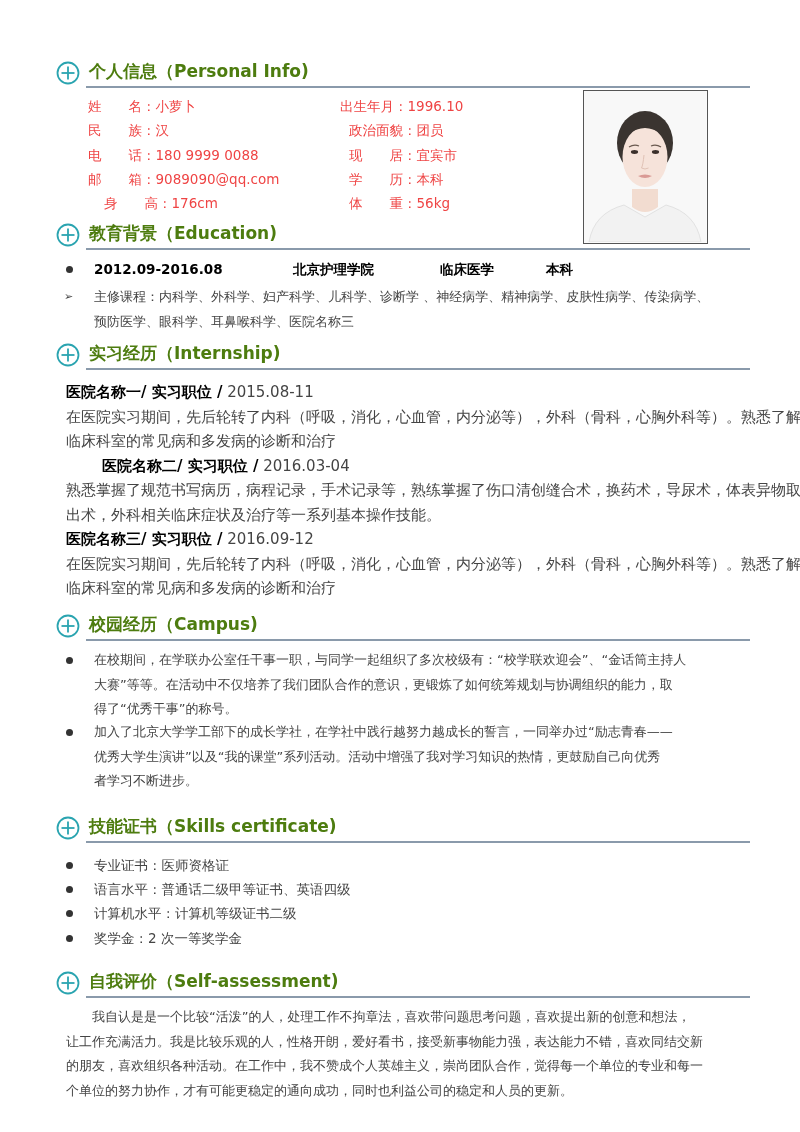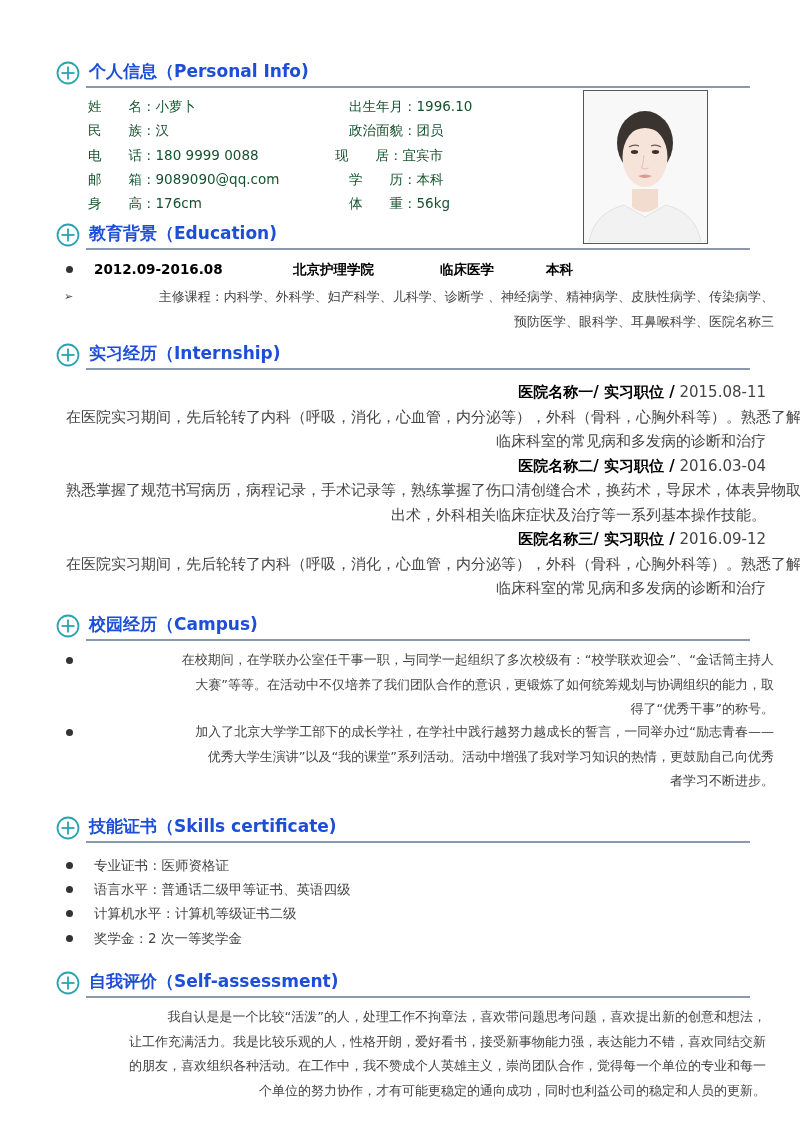--- a/index.html
+++ b/index.html
@@ -19,35 +19,35 @@
     .section-header .plus-icon {
       position: absolute;
       left: 0; top: 2px;
       width: 24px; height: 24px;
     }
     .section-header .title {
       position: absolute;
       left: 33px; top: 1px;
       font-size: 17px;
       font-weight: bold;
-      color: #1d4ed8;
+      color: #4d7c0f;
       white-space: nowrap;
       letter-spacing: 0px;
     }
     .section-header .rule {
       position: absolute;
       left: 30px; right: 0;
       top: 27px;
       height: 1.5px;
       background: #8a9aab;
     }
     .info-row {
       position: absolute;
       font-size: 13.5px;
-      color: #14532d;
+      color: #ef4444;
       white-space: nowrap;
       height: 20px;
       line-height: 20px;
     }
     .photo-box {
       position: absolute;
       left: 583px; top: 90px;
       width: 125px; height: 154px;
       border: 1.5px solid #555;
       background: #fafafa;
@@ -64,21 +64,20 @@
       position: absolute;
       width: 7px; height: 7px;
       border-radius: 50%;
       background: #333;
     }
     .para {
       position: absolute;
       font-size: 13.5px;
       color: #444;
       line-height: 24.5px;
-      text-align: right;
     }
   </style>
 </head>
 <body>
 
 <div class="section-header" style="top:59px;">
   <svg class="plus-icon" viewBox="0 0 24 24">
     <circle cx="12" cy="12" r="10.5" fill="none" stroke="#2aa4b0" stroke-width="1.8"></circle>
     <line x1="12" y1="5.5" x2="12" y2="18.5" stroke="#2aa4b0" stroke-width="1.8"></line>
     <line x1="5.5" y1="12" x2="18.5" y2="12" stroke="#2aa4b0" stroke-width="1.8"></line>
@@ -93,33 +92,33 @@
   </div>
   <div class="info-row" style="left:88px; top:120px;">
     <span>民　　族：</span><span>汉</span>
   </div>
   <div class="info-row" style="left:88px; top:145px;">
     <span>电　　话：</span><span>180 9999 0088</span>
   </div>
   <div class="info-row" style="left:88px; top:169px;">
     <span>邮　　箱：</span><span>9089090@qq.com</span>
   </div>
-  <div class="info-row" style="left:88px; top:193px;">
+  <div class="info-row" style="left:104px; top:193px;">
     <span>身　　高：</span><span>176cm</span>
   </div>
 </div>
 
 <div>
-  <div class="info-row" style="left:349px; top:96px;">
+  <div class="info-row" style="left:340px; top:96px;">
     <span>出生年月：</span><span>1996.10</span>
   </div>
   <div class="info-row" style="left:349px; top:120px;">
     <span>政治面貌：</span><span>团员</span>
   </div>
-  <div class="info-row" style="left:335px; top:145px;">
+  <div class="info-row" style="left:349px; top:145px;">
     <span>现　　居：</span><span>宜宾市</span>
   </div>
   <div class="info-row" style="left:349px; top:169px;">
     <span>学　　历：</span><span>本科</span>
   </div>
   <div class="info-row" style="left:349px; top:193px;">
     <span>体　　重：</span><span>56kg</span>
   </div>
 </div>
 
@@ -209,21 +208,21 @@
   </svg>
   <span class="title">校园经历（Campus)</span>
   <div class="rule"></div>
 </div>
 
 <div>
   <div class="bullet-dot" style="left:66px; top:657px;"></div>
   <div class="para" style="left:94px; top:648px; width:680px; font-size:13px;">
     <div style="white-space:nowrap;">在校期间，在学联办公室任干事一职，与同学一起组织了多次校级有：“校学联欢迎会”、“金话筒主持人</div>
     <div style="white-space:nowrap;">大赛”等等。在活动中不仅培养了我们团队合作的意识，更锻炼了如何统筹规划与协调组织的能力，取</div>
-    <div style="white-space:nowrap;margin-left:36px;">得了“优秀干事”的称号。</div>
+    <div style="white-space:nowrap;">得了“优秀干事”的称号。</div>
   </div>
   <div class="bullet-dot" style="left:66px; top:729px;"></div>
   <div class="para" style="left:94px; top:720px; width:680px; font-size:13px;">
     <div style="white-space:nowrap;">加入了北京大学学工部下的成长学社，在学社中践行越努力越成长的誓言，一同举办过“励志青春——</div>
     <div style="white-space:nowrap;">优秀大学生演讲”以及“我的课堂”系列活动。活动中增强了我对学习知识的热情，更鼓励自己向优秀</div>
     <div style="white-space:nowrap;">者学习不断进步。</div>
   </div>
 </div>
 
 <div class="section-header" style="top:814px;">

